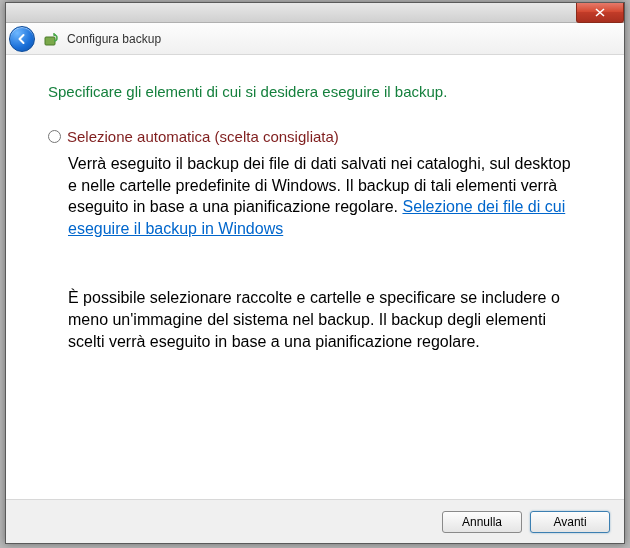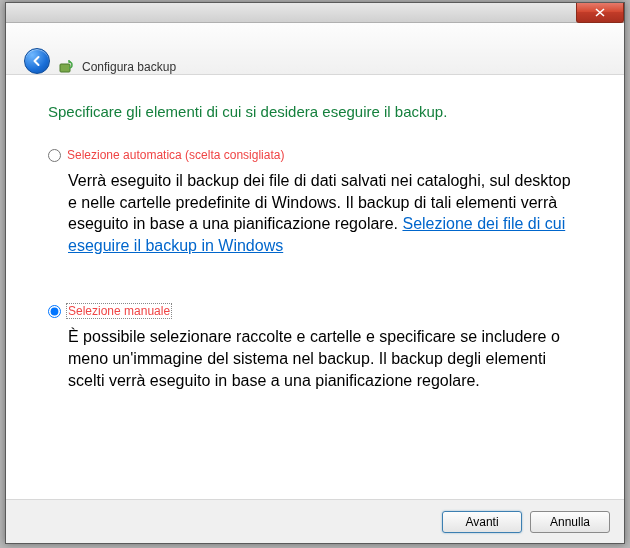--- a/index.html
+++ b/index.html
@@ -40,26 +40,26 @@
     border: 1px solid #8a2a1a;
     border-top: none;
     border-radius: 0 0 3px 3px;
     display: flex;
     align-items: center;
     justify-content: center;
     cursor: pointer;
   }
   .close-btn svg { display: block; }
   .header {
-    height: 52px;
+    height: 32px;
     background: linear-gradient(to bottom, #fdfdfd, #f0f0f0);
     border-bottom: 1px solid #d8d8d8;
     display: flex;
-    align-items: flex-end;
-    padding: 0 18px;
+    align-items: center;
+    padding: 0 3px;
     gap: 8px;
   }
   .back-btn {
     width: 26px;
     height: 26px;
     border-radius: 50%;
     background: radial-gradient(circle at 30% 25%, #6fb8ff 0%, #1a6fd8 60%, #0b4fa8 100%);
     border: 1px solid #0a4a9a;
     display: flex;
     align-items: center;
@@ -96,22 +96,22 @@
     gap: 6px;
     margin-bottom: 8px;
   }
   .radio {
     width: 13px;
     height: 13px;
     margin: 0;
     cursor: pointer;
   }
   .option-label {
-    color: #ef4444;
-    font-size: 12px;
+    color: #7f1d1d;
+    font-size: 15px;
     cursor: pointer;
   }
   .selected-label {
     outline: 1px dotted #888;
     padding: 0 1px;
   }
   .option-desc {
     margin-left: 20px;
     color: #000;
     font-size: 16px;
@@ -189,26 +189,22 @@
       <div class="option-row">
         <input type="radio" name="sel" class="radio" style="">
         <label class="option-label">Selezione automatica (scelta consigliata)</label>
       </div>
       <div class="option-desc">
         <span>Verrà eseguito il backup dei file di dati salvati nei cataloghi, sul desktop e nelle cartelle predefinite di Windows. Il backup di tali elementi verrà eseguito in base a una pianificazione regolare. </span><span class="link">Selezione dei file di cui eseguire il backup in Windows</span>
       </div>
     </div>
 
     <div class="option">
-      <div class="option-row">
-        <input type="radio" name="sel" class="radio" checked="" style="">
-        <label class="option-label selected-label">Selezione manuale</label>
-      </div>
       <div class="option-desc">È possibile selezionare raccolte e cartelle e specificare se includere o meno un'immagine del sistema nel backup. Il backup degli elementi scelti verrà eseguito in base a una pianificazione regolare.</div>
     </div>
   </div>
 
   <div class="footer">
+    <button class="btn">Annulla</button>
     <button class="btn default">Avanti</button>
-    <button class="btn">Annulla</button>
   </div>
 
 </div>
 
 </body></html>

